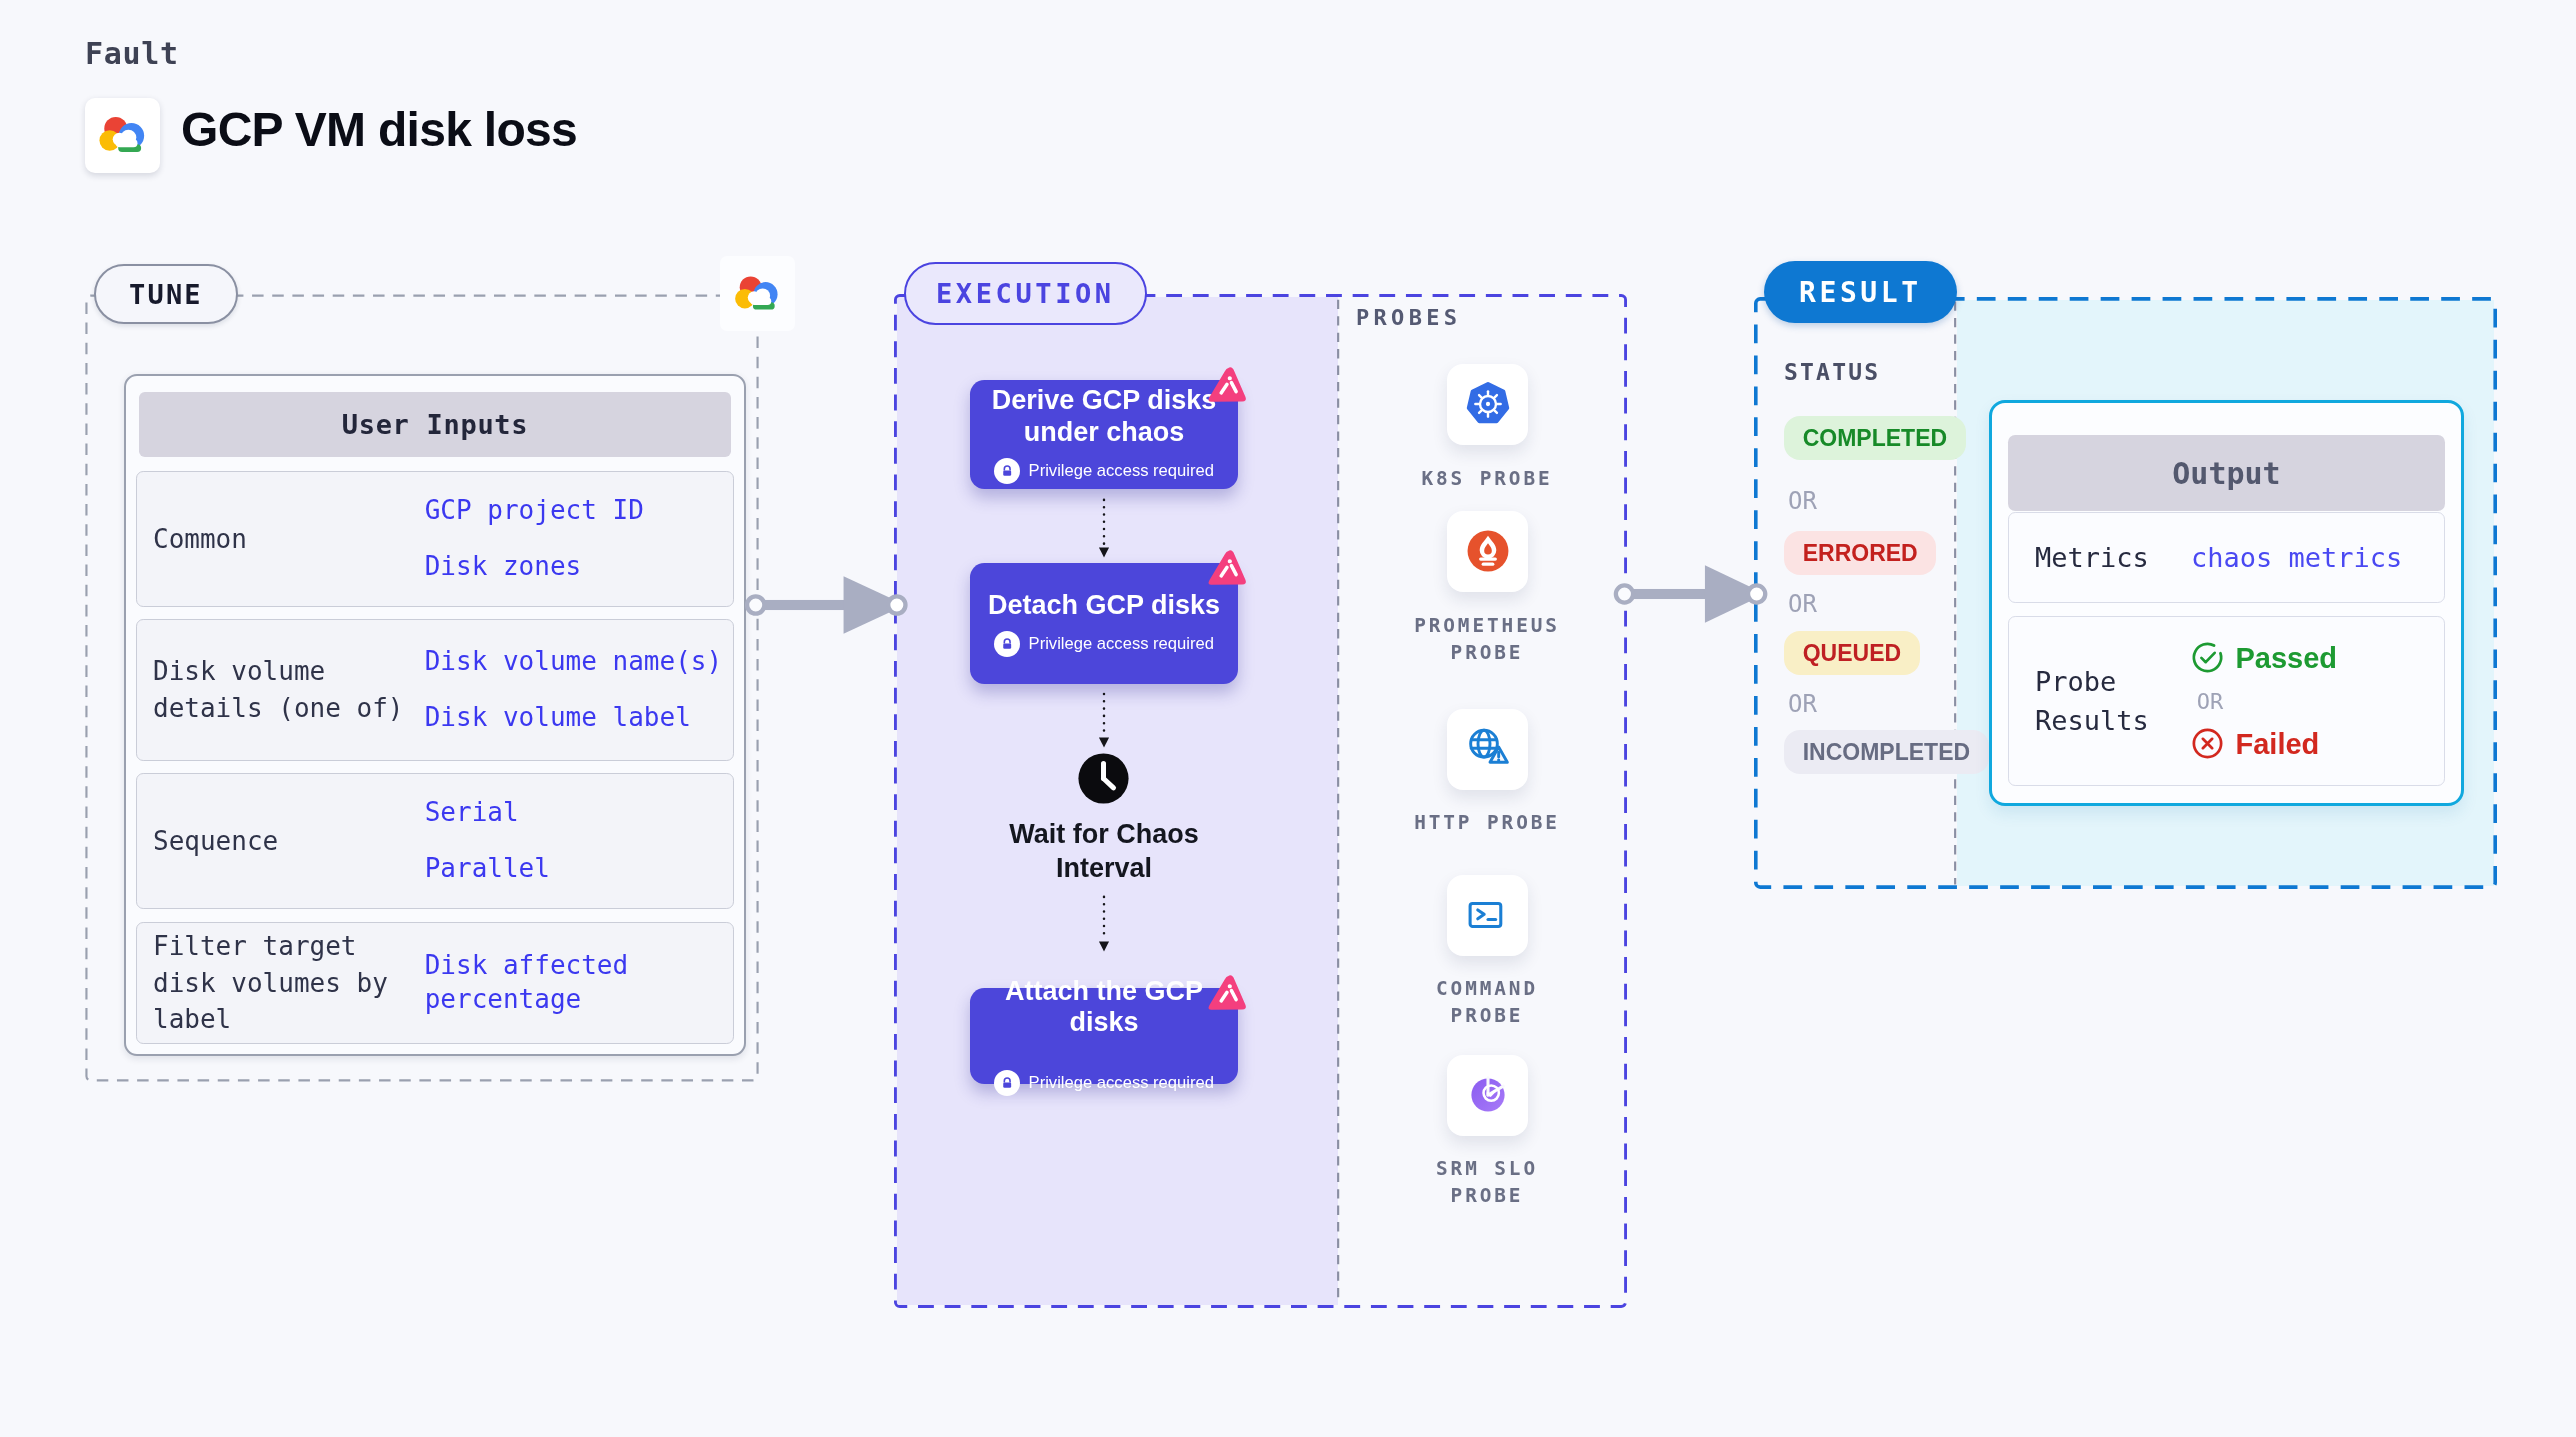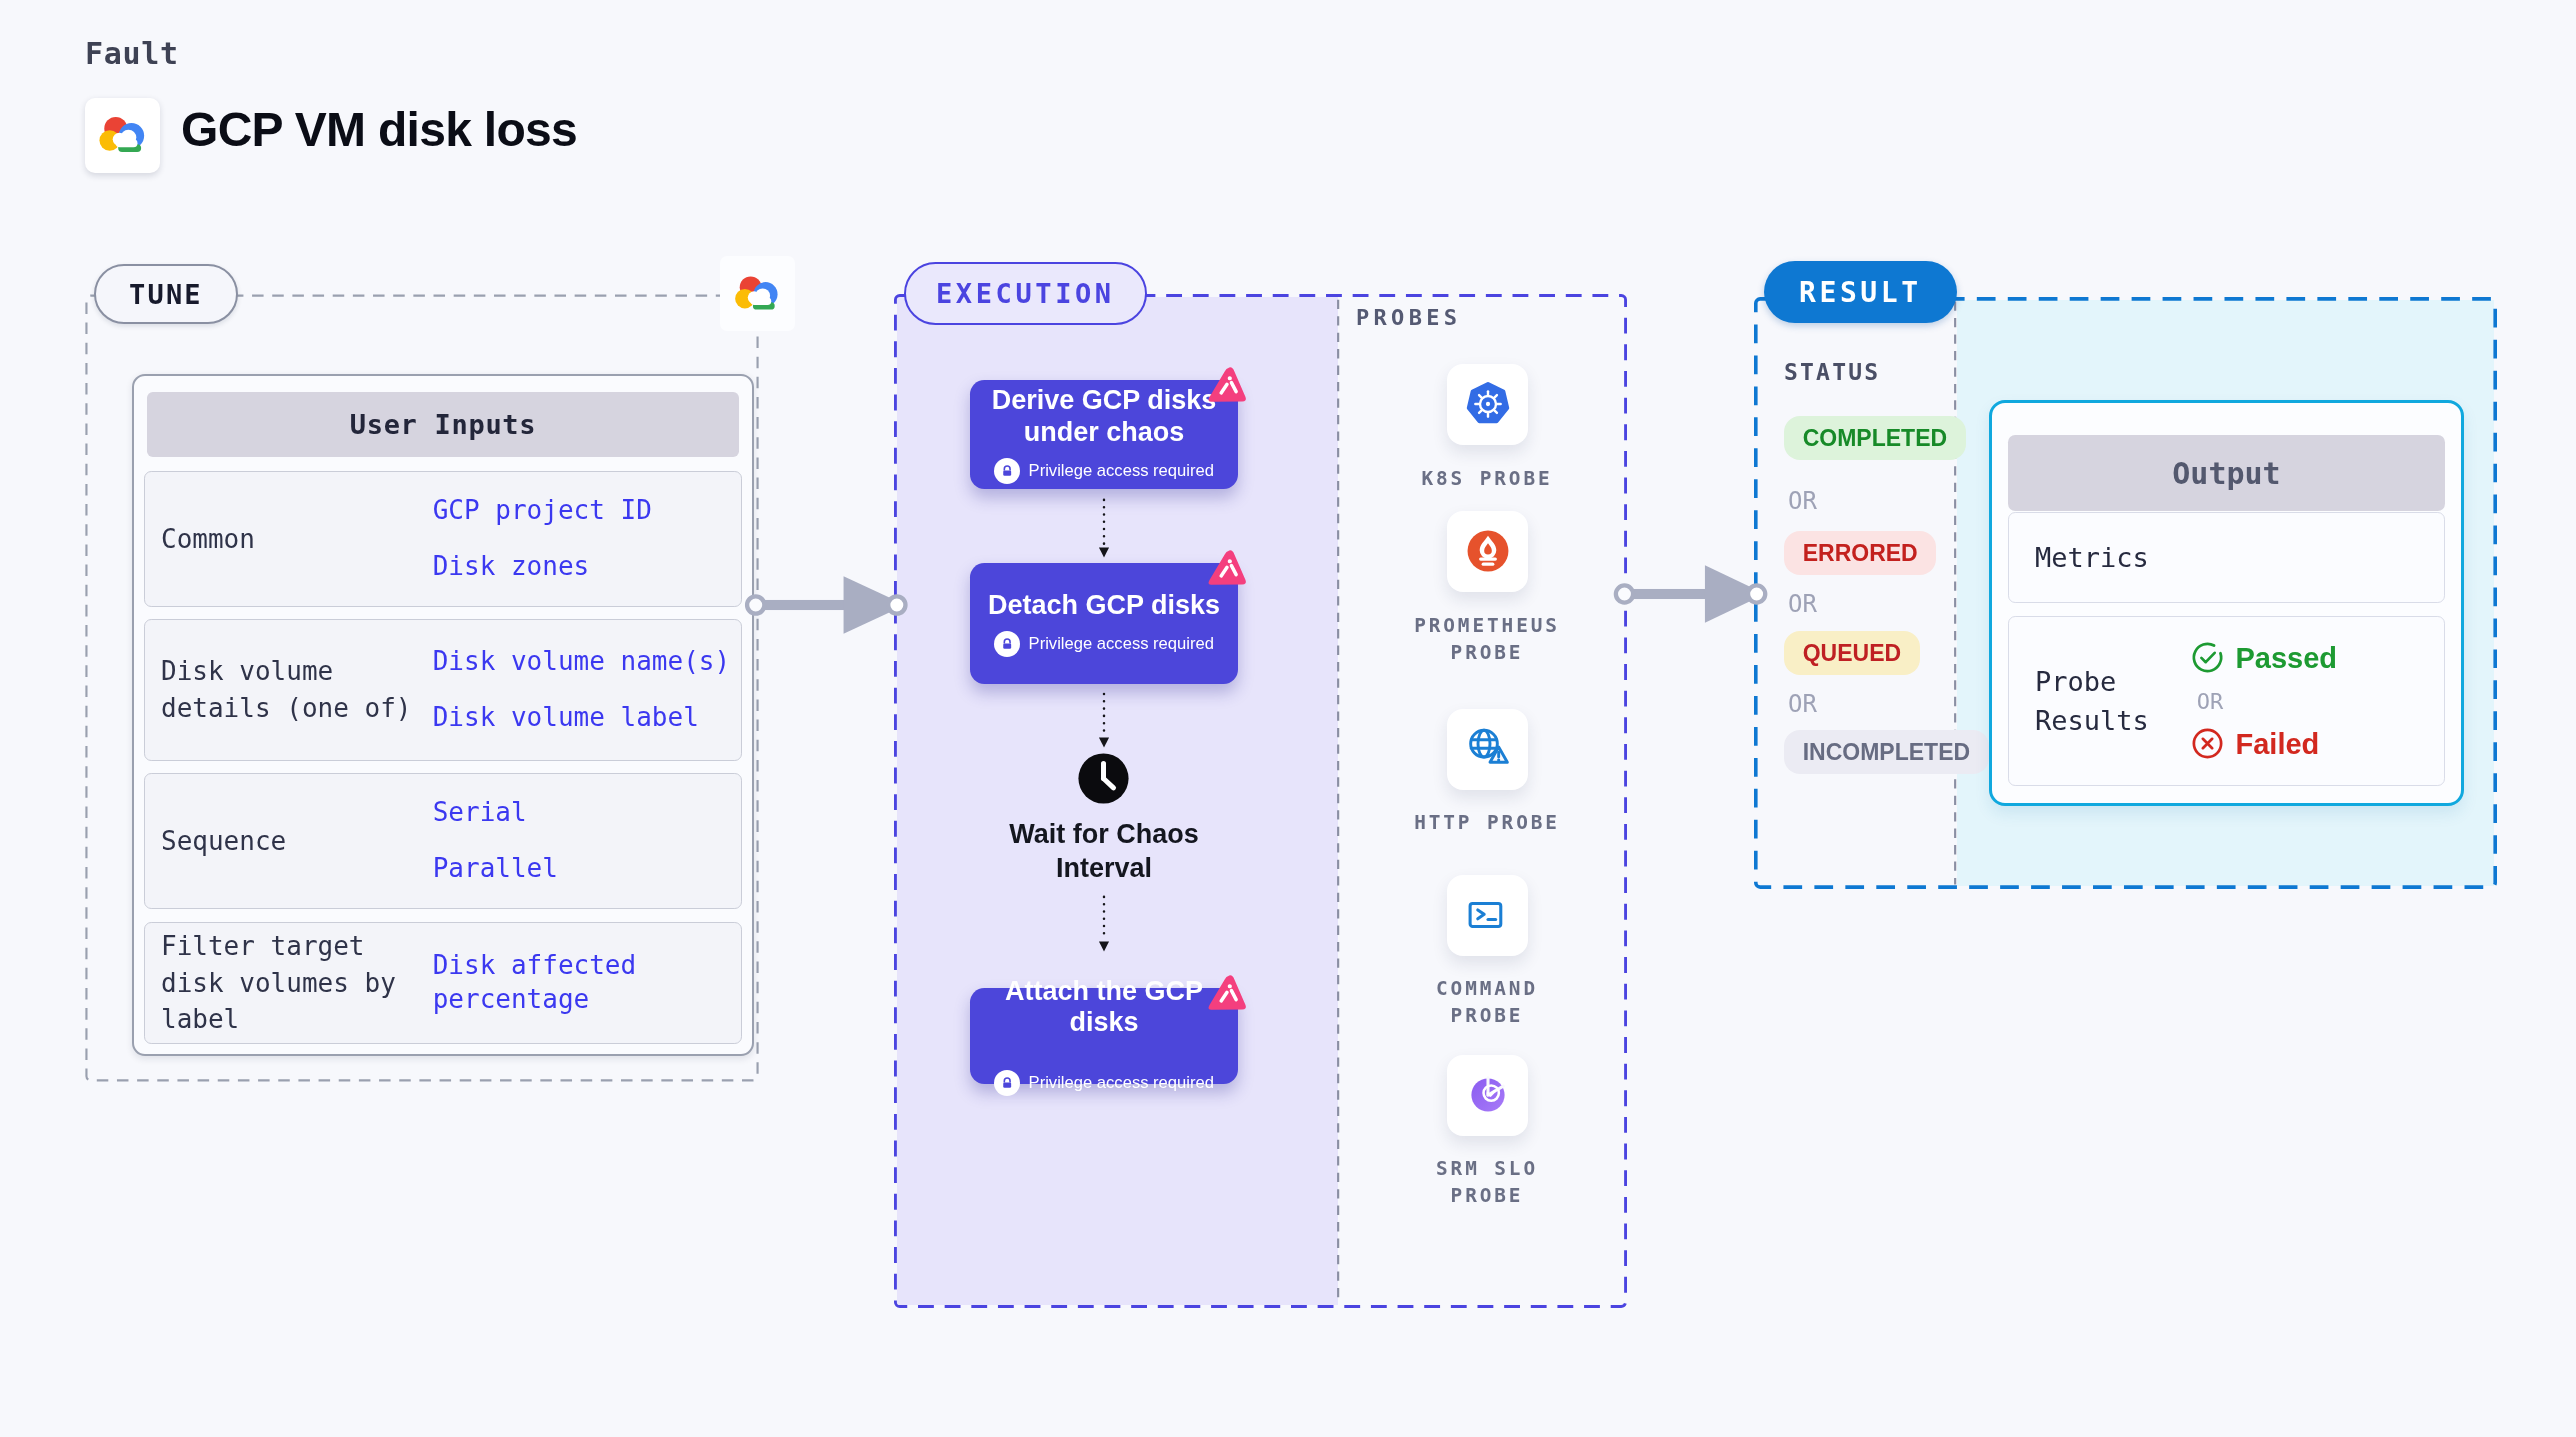--- a/index.html
+++ b/index.html
@@ -19,21 +19,21 @@
         font-family:"DejaVu Sans Mono",monospace;font-weight:bold;}
   .tune-badge{left:94px;top:264px;height:56px;padding:0 33px;font-size:27px;letter-spacing:2.2px;
         color:#171A2C;background:#F5F6FB;border:2.2px solid #8A90A2;box-shadow:0 2.2px 5.8px rgba(20,30,60,.12);}
   .exec-badge{left:904px;top:262px;height:59px;padding:0 30px;font-size:27px;letter-spacing:3.6px;
         color:#4B44E0;background:#EAE8FC;border:2.9px solid #4B44E0;}
   .result-badge{left:1764px;top:261px;height:62px;padding:0 35px;font-size:28px;letter-spacing:3.6px;
         color:#fff;background:#0E78D2;box-shadow:0 2.9px 7.2px rgba(10,80,160,.25);}
 
   
   .ui-card{left:124px;top:374px;width:618px;height:678px;background:#FAFBFE;border:2.2px solid #9AA0AF;
-           border-radius:13px;box-shadow:0 2.9px 7.2px rgba(20,30,60,.10);margin-left:8px;}
+           border-radius:13px;box-shadow:0 2.9px 7.2px rgba(20,30,60,.10);}
   .ui-hdr{left:13px;right:13px;top:16px;height:65px;background:#D6D4DF;border-radius:5.8px;
           display:flex;align-items:center;justify-content:center;font-size:27px;font-weight:600;
           color:#23263A;letter-spacing:0.7px;}
   .ui-row{left:10px;right:10px;background:#F3F4F9;border:1.4px solid #CACDD8;border-radius:7.2px;display:flex;}
   .ui-row .lbl{width:253px;padding-left:16px;display:flex;align-items:center;font-size:26px;
                color:#2F3349;line-height:1.42;}
   .ui-row .vals{flex:1;display:flex;flex-direction:column;justify-content:center;gap:21.6px;
                 padding-left:18.7px;padding-right:7.2px;font-size:26px;color:#3B38F0;line-height:1.3;}
 
   
@@ -357,20 +357,23 @@
   <div class="abs mono or-lbl" style="top:590px;">OR</div>
   <div class="abs status-badge" style="top:631px;background:#F9EFC6;color:#BF2023;">QUEUED</div>
   <div class="abs mono or-lbl" style="top:690px;">OR</div>
   <div class="abs status-badge" style="top:730px;background:#EBEBF3;color:#676C82;">INCOMPLETED</div>
 
   <div class="abs output-box">
     <div class="abs mono out-hdr">Output</div>
 
     <div class="abs out-row" style="top:109px;height:89px;">
       <div class="mono olbl">Metrics</div>
+      <div class="oval">
+        <span class="mono metric-val">chaos metrics</span>
+      </div>
     </div>
 
     <div class="abs out-row" style="top:213px;height:168px;">
       <div class="mono olbl">Probe Results</div>
       <div class="oval">
         <div class="res-line">
           <span>
             <svg width="33" height="33" viewBox="0 0 46 46" style="transform:rotate(-18deg)">
               <circle cx="23" cy="23" r="19" fill="none" stroke="#1D9A32" stroke-width="3.8" pathLength="100" stroke-dasharray="88 12" stroke-linecap="round"></circle>
               <path d="M14.5,23.5 l6,6 L33,16.5" fill="none" stroke="#1D9A32" stroke-width="3.8" stroke-linecap="round" stroke-linejoin="round" transform="rotate(18 23 23)"></path>

